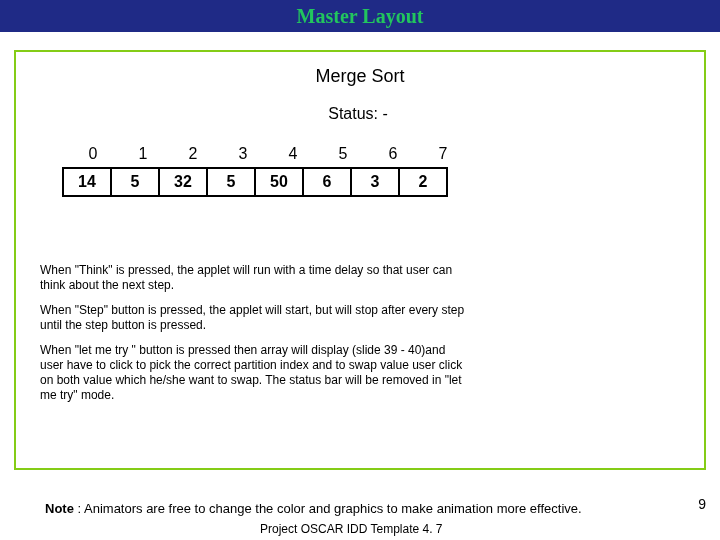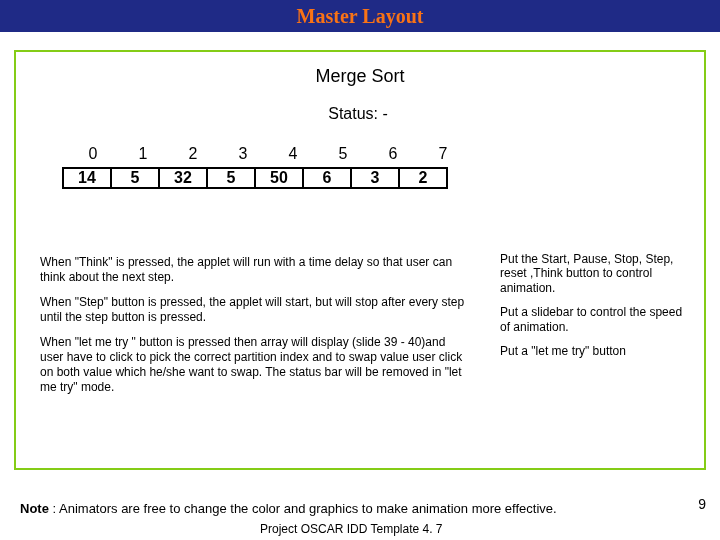--- a/index.html
+++ b/index.html
@@ -1,34 +1,34 @@
 <!DOCTYPE html>
 <html><head>
 <meta charset="utf-8">
 <style>
   * { box-sizing: border-box; margin: 0; padding: 0; }
   body { width: 720px; height: 540px; font-family: Arial, sans-serif; background: #fff; position: relative; }
   .titlebar { background: #1f2a86; height: 32px; display: flex; align-items: center; justify-content: center; }
-  .titlebar span { color: #f97316; font-family: "Comic Sans MS", cursive; font-size: 20px; font-weight: bold; }
+  .titlebar span { color: #22c55e; font-family: "Comic Sans MS", cursive; font-size: 20px; font-weight: bold; }
   .main-frame { border: 2px solid #84cc16; margin: 18px 14px 0 14px; height: 420px; position: relative; padding: 10px 14px; }
   .algo-title { text-align: center; font-size: 18px; margin-top: 4px; margin-bottom: 18px; }
   .status-row { display: flex; align-items: center; margin-left: 6px; margin-bottom: 22px; flex-direction: column; }
   .status-label { font-size: 16px; margin-right: 10px; }
   .status-box { border: 2px solid #000; padding: 6px 18px; font-weight: bold; font-size: 15px; width: 280px; text-align: center; }
   .array-area { margin-left: 32px; }
   .idx-row { display: flex; margin-bottom: 4px; margin-left: 6px; }
   .idx-cell { width: 50px; text-align: center; font-size: 16px; }
   .val-row { display: flex; }
-  .val-cell { width: 50px; height: 22px; border: 2px solid #000; margin-left: -2px; display: flex; align-items: center; justify-content: center; font-weight: bold; font-size: 16px; }
+  .val-cell { width: 50px; height: 30px; border: 2px solid #000; margin-left: -2px; display: flex; align-items: center; justify-content: center; font-weight: bold; font-size: 16px; }
   .val-cell:first-child { margin-left: 0; }
   .side-notes { position: absolute; right: 14px; top: 200px; width: 190px; font-size: 12px; line-height: 1.2; }
   .side-notes p { margin-bottom: 10px; }
   .desc-block { margin-top: 66px; font-size: 12px; line-height: 1.25; max-width: 430px; margin-left: 10px; }
   .desc-block p { margin-bottom: 10px; }
-  .note-line { position: absolute; left: 20px; bottom: 22px; font-size: 13px; width: 590px; line-height: 1.3; }
+  .note-line { position: absolute; left: 45px; bottom: 22px; font-size: 13px; width: 590px; line-height: 1.3; }
   .note-line .bold { font-weight: bold; }
   .footer-proj { position: absolute; left: 260px; bottom: 4px; font-size: 12px; }
   .page-num { position: absolute; right: 14px; bottom: 28px; font-size: 14px; }
 </style>
 </head>
 <body>
 
 <div class="titlebar">
   <span>Master Layout</span>
 </div>
@@ -56,25 +56,20 @@
       <div class="val-cell">5</div>
       <div class="val-cell">32</div>
       <div class="val-cell">5</div>
       <div class="val-cell">50</div>
       <div class="val-cell">6</div>
       <div class="val-cell">3</div>
       <div class="val-cell">2</div>
     </div>
   </div>
 
-  <div class="side-notes">
-    <p>Put the Start, Pause, Stop, Step, reset ,Think button to control  animation.</p>
-    <p>Put a slidebar to control the speed of animation.</p>
-    <p>Put a "let me try" button</p>
-  </div>
 
   <div class="desc-block">
     <p>When "Think" is pressed, the applet will run with a time delay so that user can think about the next step.</p>
     <p>When "Step" button is pressed, the applet will start, but will stop after every step until the step button is pressed.</p>
     <p>When "let me try " button is pressed then array will display (slide 39 - 40)and user have to click to pick the correct partition index and to swap value user click on both value which he/she want to swap. The status bar will be removed in "let me try" mode.</p>
   </div>
 </div>
 
 <div class="note-line">
   <span class="bold">Note</span><span> : Animators are free to change the  color and graphics to make animation more effective.</span>

